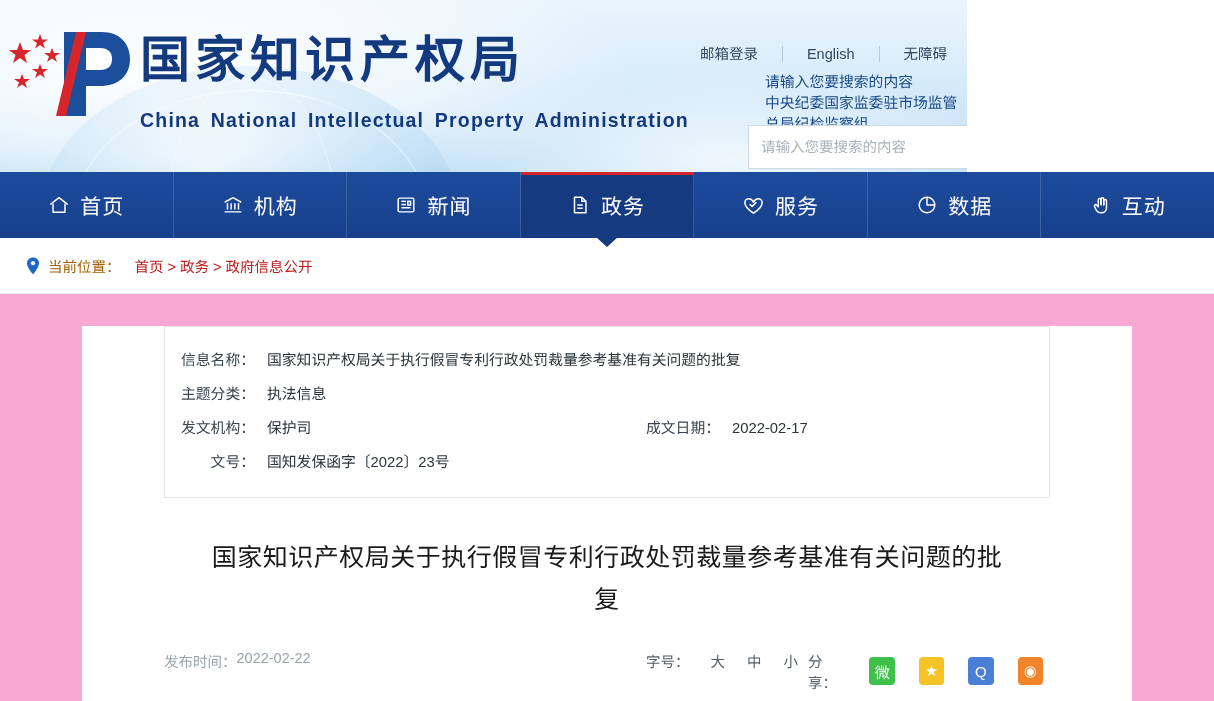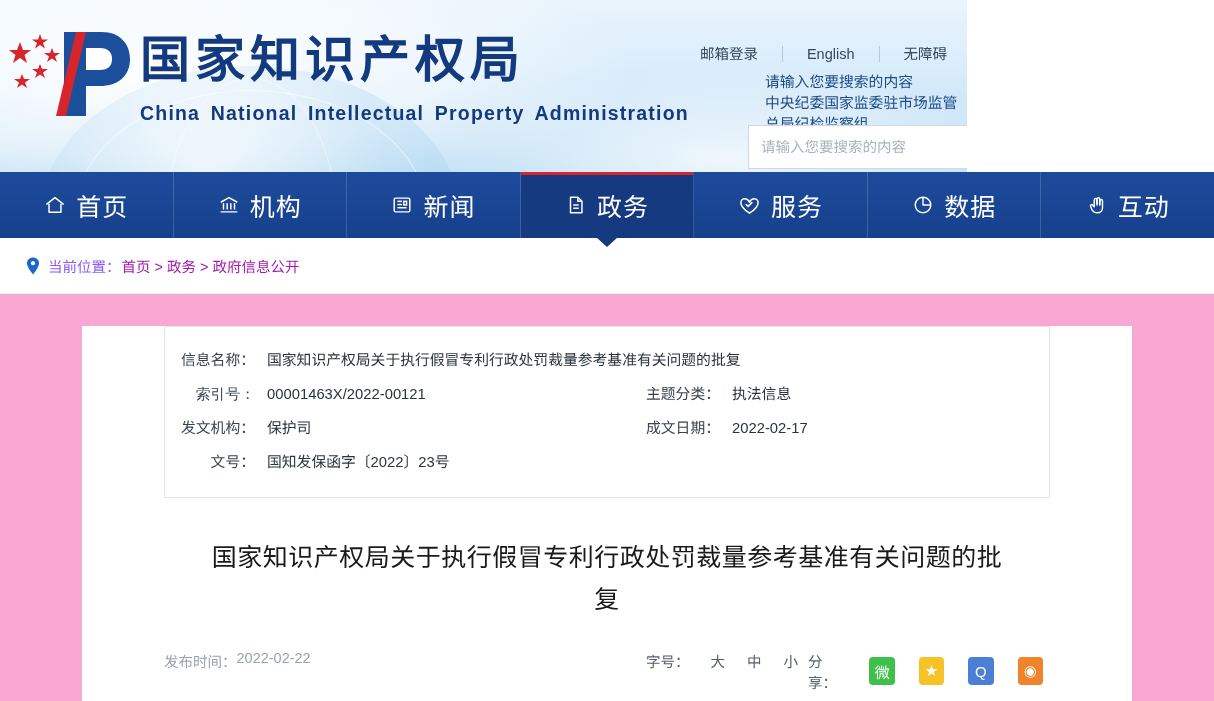--- a/index.html
+++ b/index.html
@@ -74,21 +74,21 @@
     color: #13397f;
     line-height: 60px;
     font-family: "Liberation Sans", "DejaVu Sans", sans-serif;
   }
   .logo-en {
     font-size: 19.5px;
     font-weight: bold;
     letter-spacing: 1.2px;
     color: #13397f;
     line-height: 24px;
-    margin-top: 11px;
+    margin-top: 18px;
     word-spacing: 4px;
   }
 
   
   .top-links {
     position: absolute;
     right: 18px; top: 46px;
     display: flex;
     align-items: center;
     gap: 0;
@@ -151,21 +151,21 @@
     background: linear-gradient(180deg, #1d4b9c 0%, #17408c 100%);
     display: flex;
   }
   .nav-item {
     flex: 1 1 0;
     display: flex;
     align-items: center;
     justify-content: center;
     gap: 10px;
     color: #ffffff;
-    font-size: 25px;
+    font-size: 21px;
     letter-spacing: 1px;
     cursor: pointer;
     border-right: 1px solid rgba(255,255,255,0.16);
     position: relative;
   }
   .nav-item:last-child { border-right: none; border-radius: 19px; }
   .nav-item.active {
     background: #153a80;
     box-shadow: inset 0 3px 0 #d6262c;
   }
@@ -187,22 +187,22 @@
     height: 56px;
     background: #ffffff;
     border-bottom: 1px solid #e9edf1;
     display: flex;
     align-items: center;
     padding-left: 26px;
     font-size: 14.5px;
     color: #4b5560;
   }
   .crumb-pin { margin-right: 8px; display: inline-flex; }
-  .crumb-label { color: #8b5cf6; margin-right: 1px; }
-  .crumb-path { color: #a21caf; }
+  .crumb-label { color: #a16207; margin-right: 14px; }
+  .crumb-path { color: #b91c1c; }
 
   
   .page-body {
     width: 1214px;
     background: #f9a8d4;
     height: 407px;
     overflow: hidden;
   }
   .content-card {
     width: 1050px;
@@ -449,24 +449,20 @@
 
     <div class="meta-box">
       <div class="meta-row">
         <div class="meta-cell full">
           <span class="meta-key">信息名称：</span>
           <span class="meta-val">国家知识产权局关于执行假冒专利行政处罚裁量参考基准有关问题的批复</span>
         </div>
       </div>
 
       <div class="meta-row">
-        <div class="meta-cell left">
-          <span class="meta-key">索引号：</span>
-          <span class="meta-val">00001463X/2022-00121</span>
-        </div>
         <div class="meta-cell right">
           <span class="meta-key">主题分类：</span>
           <span class="meta-val">执法信息</span>
         </div>
       </div>
 
       <div class="meta-row">
         <div class="meta-cell left">
           <span class="meta-key">发文机构：</span>
           <span class="meta-val">保护司</span>

